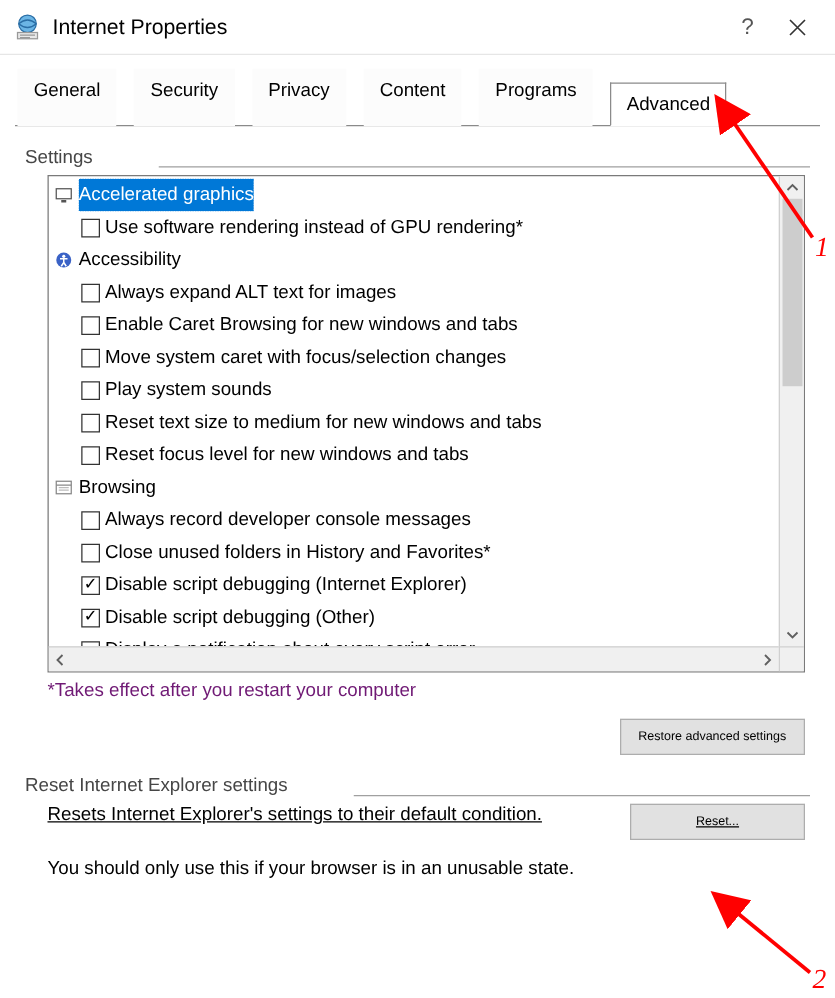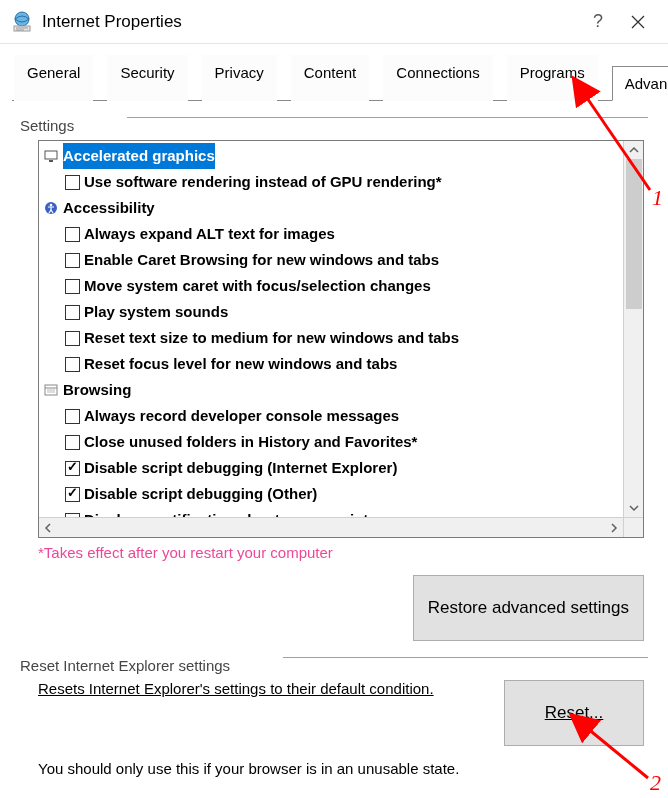--- a/index.html
+++ b/index.html
@@ -59,21 +59,21 @@
     border: 1px solid #8a8a8a;
     border-bottom: 1px solid #fff;
     background: #fff;
     margin-top: 11px;
   }
   .groupbox {
     margin: 16px 8px 0 8px;
   }
   .group-header {
     display: flex;
-    align-items: flex-start;
+    align-items: flex-end;
     margin-bottom: 6px;
     gap: 45px;
   }
   .group-header .label {
     color: #464646;
     font-size: 15px;
     padding-right: 8px;
   }
   .group-header .rule {
     flex: 1;
@@ -84,21 +84,20 @@
     margin: 6px 4px 4px 18px;
     height: 398px;
     position: relative;
     background: #fff;
   }
   .tree-scroll {
     position: absolute;
     top: 0; left: 0; right: 20px; bottom: 20px;
     overflow: hidden;
     padding: 2px 2px 2px 4px;
-    font-weight: bold;
   }
   .vscroll {
     position: absolute;
     top: 0; right: 0; bottom: 20px;
     width: 20px;
     background: #f0f0f0;
     border-left: 1px solid #d0d0d0;
     display: flex;
     flex-direction: column;
     align-items: center;
@@ -166,27 +165,27 @@
   }
   .node-text { font-size: 15px; }
   .selected .node-text {
     background: #0078d7;
     color: #fff;
     outline: 1px dotted #fff;
   }
   .footnote {
     margin: 6px 0 0 18px;
     font-size: 15px;
-    color: #ec4899;
+    color: #701a75;
   }
   .btn {
     border: 1px solid #adadad;
     background: #e1e1e1;
-    padding: 22px 14px;
-    font-size: 17px;
+    padding: 8px 14px;
+    font-size: 10px;
     font-family: inherit;
     cursor: default;
     text-align: center;
   }
   .btn-row-right {
     display:flex; justify-content:flex-end;
     margin: 14px 4px 0 18px;
   }
   .reset-row {
     display:flex;
@@ -227,21 +226,20 @@
   </div>
 </div>
 
 <div class="client">
 
   <div class="tabs">
     <div class="tab">General</div>
     <div class="tab">Security</div>
     <div class="tab">Privacy</div>
     <div class="tab">Content</div>
-    <div class="tab">Connections</div>
     <div class="tab">Programs</div>
     <div class="tab active">Advanced</div>
   </div>
 
   <div class="groupbox">
     <div class="group-header">
       <span class="label">Settings</span>
       <span class="rule"></span>
     </div>
 

